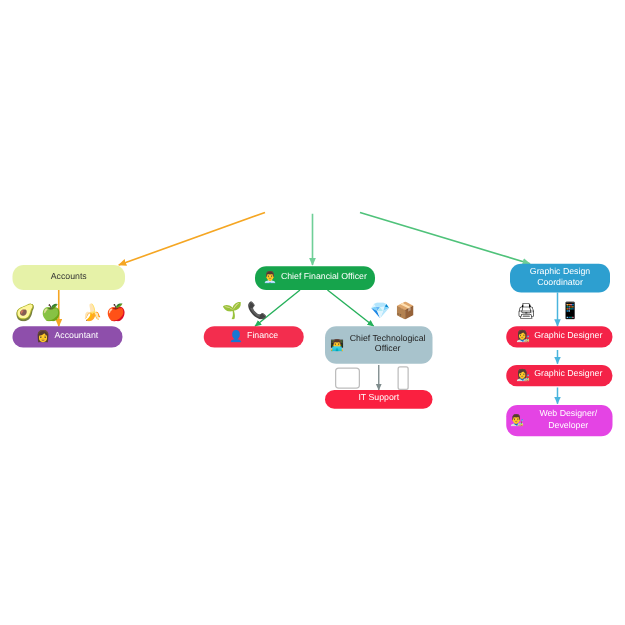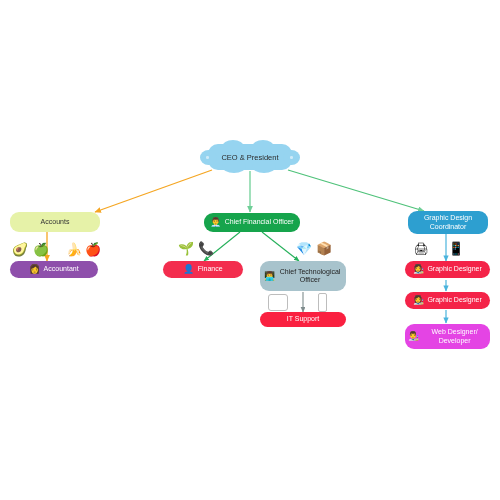--- a/index.html
+++ b/index.html
@@ -79,32 +79,20 @@
 
     <line x1="303" y1="292" x2="303" y2="312" stroke="#7f8c8d" stroke-width="1.1" marker-end="url(#ar-gy)"></line>
 
     <line x1="446" y1="234" x2="446" y2="261" stroke="#4ab4dd" stroke-width="1.2" marker-end="url(#ar-bl)"></line>
 
     <line x1="446" y1="280" x2="446" y2="291" stroke="#4ab4dd" stroke-width="1.2" marker-end="url(#ar-bl)"></line>
 
     <line x1="446" y1="310" x2="446" y2="323" stroke="#4ab4dd" stroke-width="1.2" marker-end="url(#ar-bl)"></line>
   </svg>
 
-  <div class="ceo-wrap" style="left:200px;top:144px;width:100px;height:26px;">
-    <div class="ceo-body"></div>
-    <div class="bump" style="left:0px;top:6px;width:17px;height:15px;"></div>
-    <div class="bump" style="left:83px;top:6px;width:17px;height:15px;"></div>
-    <div class="bump" style="left:22px;top:-4px;width:22px;height:14px;"></div>
-    <div class="bump" style="left:52px;top:-4px;width:22px;height:14px;"></div>
-    <div class="bump" style="left:22px;top:16px;width:24px;height:13px;"></div>
-    <div class="bump" style="left:52px;top:16px;width:24px;height:13px;"></div>
-    <div class="ceo-dot" style="left:6px;top:12px;"></div>
-    <div class="ceo-dot" style="left:90px;top:12px;"></div>
-    <div class="ceo-txt">CEO &amp; President</div>
-  </div>
 
   <div class="node" style="left:10px;top:212px;width:90px;height:20px;background:#e6f2a8;font-size:7px;color:#333;">
     <span class="lbl">Accounts</span>
   </div>
 
   <div class="tile" style="left:12px;top:241px;width:16px;height:16px;">🥑</div>
   <div class="tile" style="left:33px;top:241px;width:16px;height:16px;">🍏</div>
   <div class="tile" style="left:66px;top:241px;width:16px;height:16px;">🍌</div>
   <div class="tile" style="left:85px;top:241px;width:16px;height:16px;">🍎</div>
 

